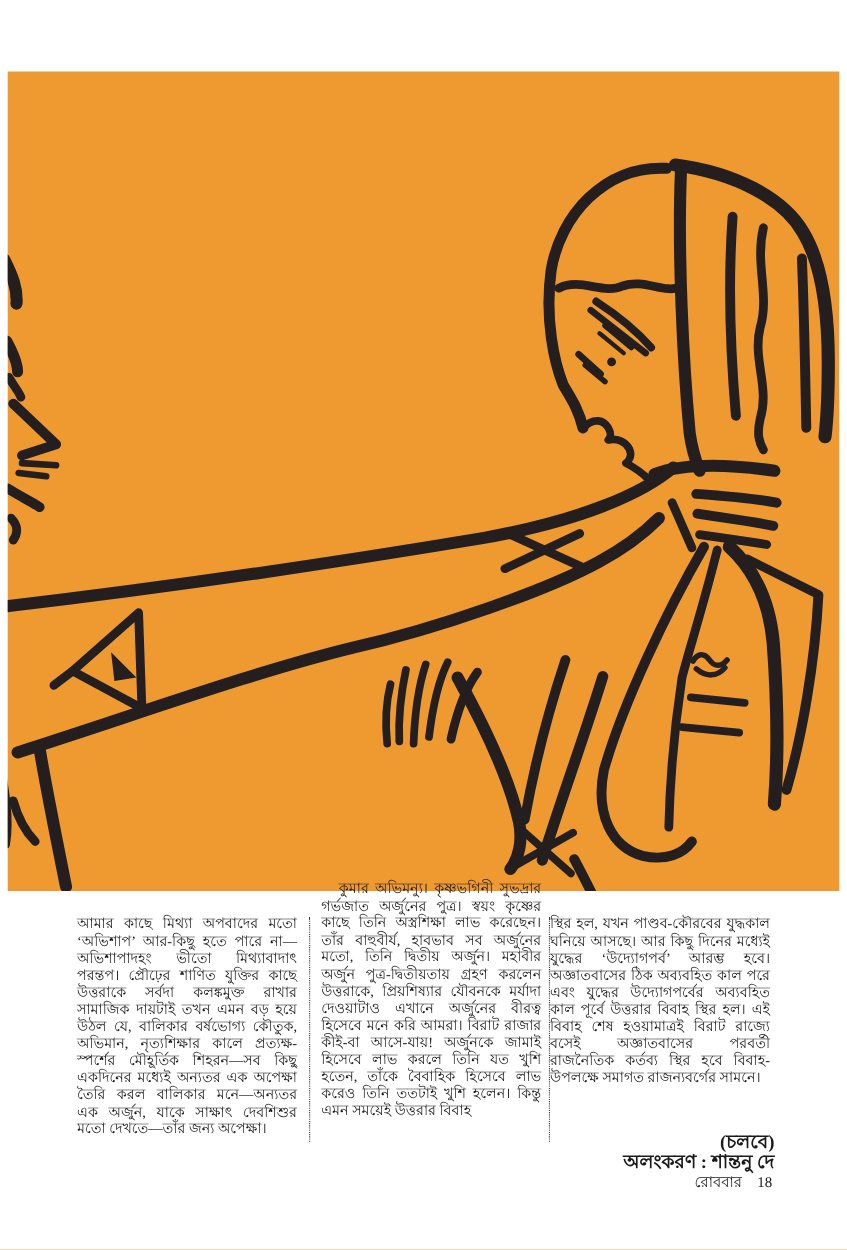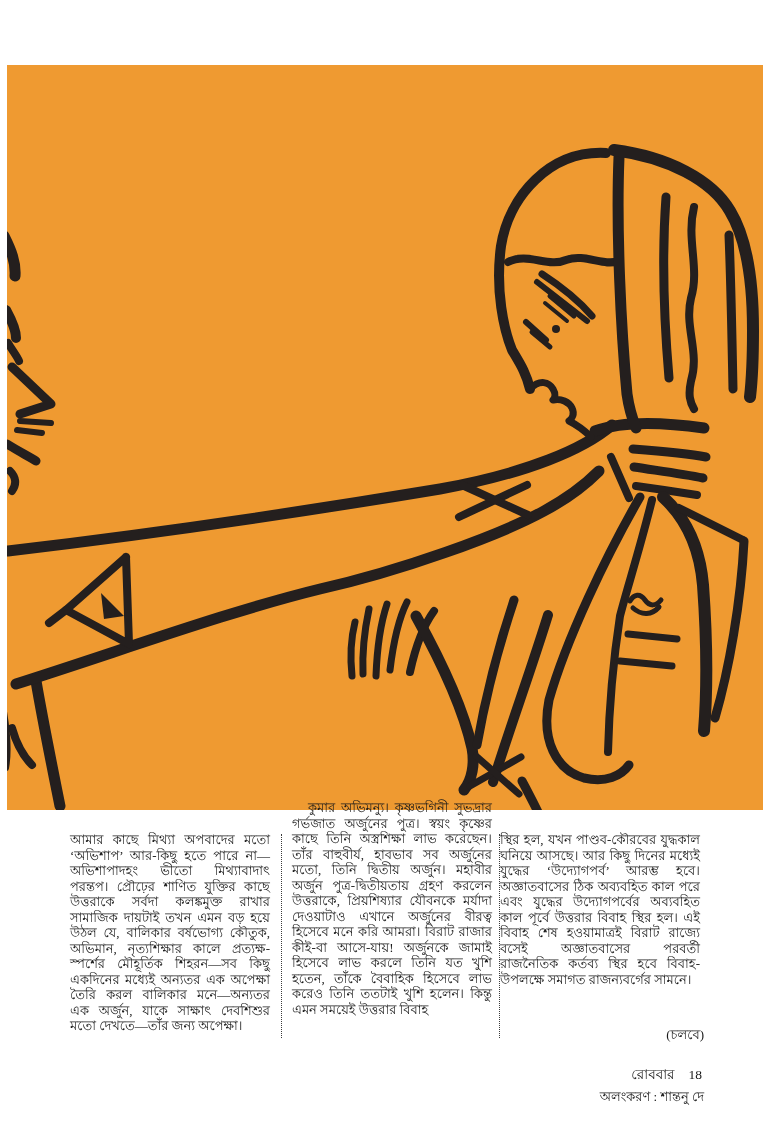--- a/index.html
+++ b/index.html
@@ -25,23 +25,23 @@
   .col1 { left:70px;  top:832px; }
   .col2 { left:292px; top:800px; text-indent:16px; }
   .col3 { left:500px; top:832px; }
   .col-sep {
     position:absolute; top:834px; height:204px; width:0;
     border-left:1.5px dotted #3a3a3a;
   }
   .sep1 { left:281px; }
   .sep2 { left:499px; }
 
-  .endnote { position:absolute; right:66px; margin:0; font-size:13px; }
+  .endnote { position:absolute; right:66px; margin:0; font-size:17px;font-weight:bold; }
   .cont   { top:1025px; }
-  .credit { top:1043px;margin-top:44px; }
+  .credit { top:1043px; }
   .page-footer {
     position:absolute; right:68px; top:1064px; font-size:13.5px;
   }
   .page-footer .pgnum { margin-left:14px; }
 </style>
 </head>
 <body>
 
 <div class="page">
 

